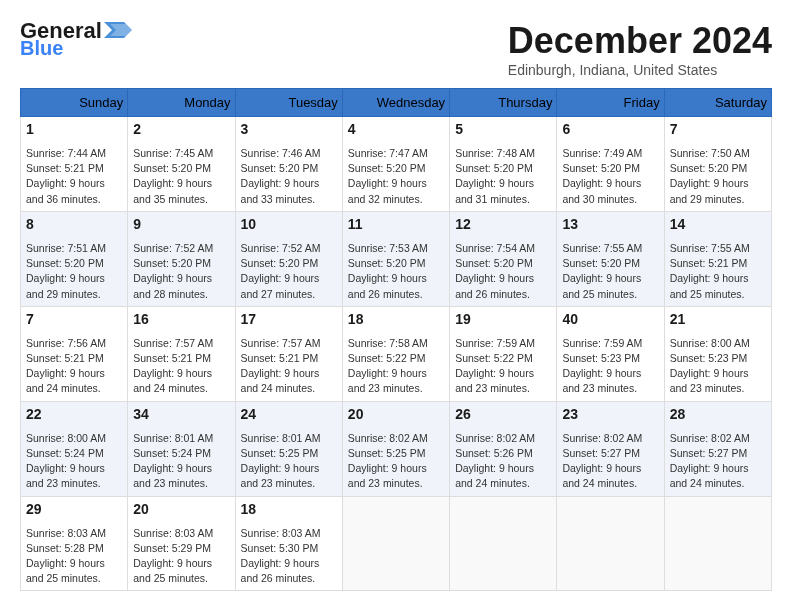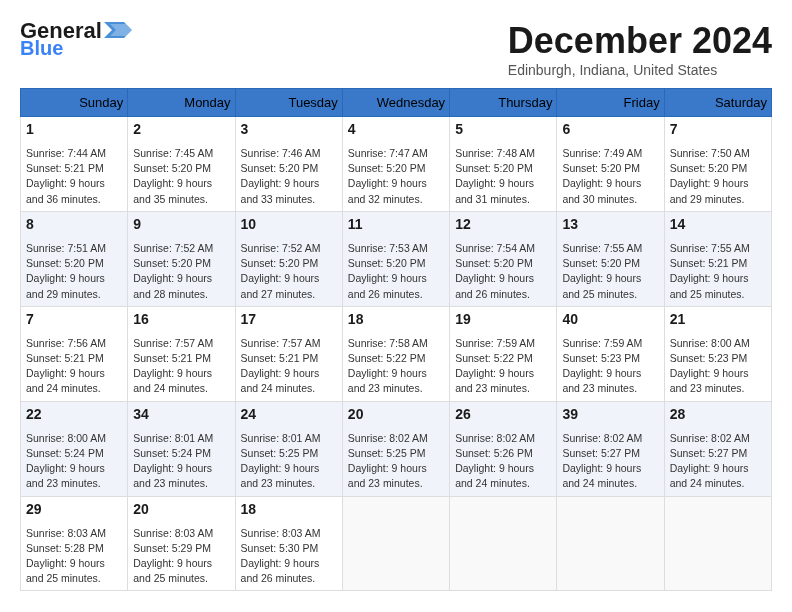--- a/index.html
+++ b/index.html
@@ -221,21 +221,21 @@
         </td>
         <td>
           <span class="day-num">20</span>
           <div class="day-detail">Sunrise: 8:02 AM<br>Sunset: 5:25 PM<br>Daylight: 9 hours and 23 minutes.</div>
         </td>
         <td>
           <span class="day-num">26</span>
           <div class="day-detail">Sunrise: 8:02 AM<br>Sunset: 5:26 PM<br>Daylight: 9 hours and 24 minutes.</div>
         </td>
         <td>
-          <span class="day-num">39</span>
+          <span class="day-num">23</span>
           <div class="day-detail">Sunrise: 8:02 AM<br>Sunset: 5:27 PM<br>Daylight: 9 hours and 24 minutes.</div>
         </td>
         <td>
           <span class="day-num">28</span>
           <div class="day-detail">Sunrise: 8:02 AM<br>Sunset: 5:27 PM<br>Daylight: 9 hours and 24 minutes.</div>
         </td>
       </tr>
       <tr>
         <td>
           <span class="day-num">29</span>

